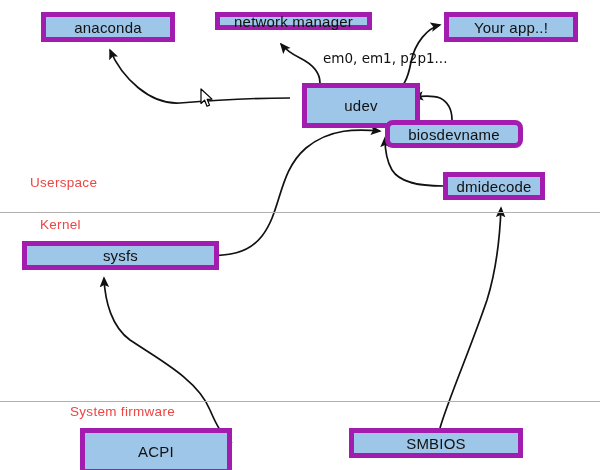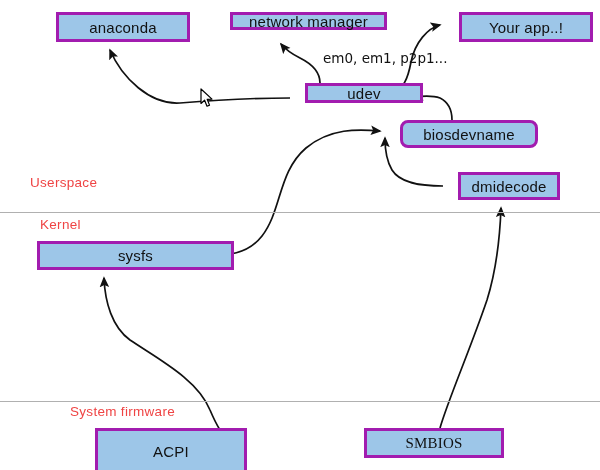--- a/index.html
+++ b/index.html
@@ -25,31 +25,30 @@
     position: absolute;
     left: 0;
     top: 0;
     width: 600px;
     height: 470px;
   }
   .node {
     position: absolute;
     box-sizing: border-box;
     background: #9dc6e8;
-    border: 3px solid #a21caf;
+    border: 5px solid #a21caf;
     display: flex;
     align-items: center;
     justify-content: center;
     color: #111111;
     font-family: "Liberation Sans", sans-serif;
     font-size: 15px;
     line-height: 1;
     white-space: nowrap;
     letter-spacing: 0.2px;
-    margin-left: 15px;
   }
   .layer-label {
     position: absolute;
     color: #ef4444;
     font-family: "Liberation Sans", sans-serif;
     font-size: 13.5px;
     line-height: 1;
     white-space: nowrap;
     letter-spacing: 0.3px;
   }
@@ -112,29 +111,29 @@
   <div class="layer-label" style="left:70px; top:405px">System firmware</div>
 
   <div class="edge-label" style="left:323px; top:52px">em0, em1, p2p1...</div>
 
   <div class="node" style="left:41px; top:12px; width:134px; height:30px;">anaconda</div>
 
   <div class="node" style="left:215px; top:12px; width:157px; height:18px;">network manager</div>
 
   <div class="node" style="left:444px; top:12px; width:134px; height:30px;">Your app..!</div>
 
-  <div class="node" style="left:290px; top:83px; width:118px; height:20px;">udev</div>
+  <div class="node" style="left:302px; top:83px; width:118px; height:45px;">udev</div>
 
   <div class="node" style="left:385px; top:120px; width:138px; height:28px;border-radius:8px;">biosdevname</div>
 
   <div class="node" style="left:443px; top:172px; width:102px; height:28px;text-align:right;">dmidecode</div>
 
   <div class="node" style="left:22px; top:241px; width:197px; height:29px;">sysfs</div>
 
   <div class="node" style="left:80px; top:428px; width:152px; height:46px;text-align:right;">ACPI</div>
 
-  <div class="node" style="left:349px; top:428px; width:140px; height:30px;font-family:Liberation Serif, serif;">SMBIOS</div>
+  <div class="node" style="left:349px; top:428px; width:174px; height:30px;">SMBIOS</div>
 
   <svg id="cursor" viewBox="0 0 14 20" xmlns="http://www.w3.org/2000/svg" style="left:200px; top:88px;">
     <path d="M1,1 L1,15.5 L4.6,12.2 L7,18.2 L9.5,17.1 L7.2,11.3 L12,11.1 Z" fill="#ffffff" stroke="#000000" stroke-width="1.2" stroke-linejoin="round"></path>
   </svg>
 
 </div>
 
 </body></html>

